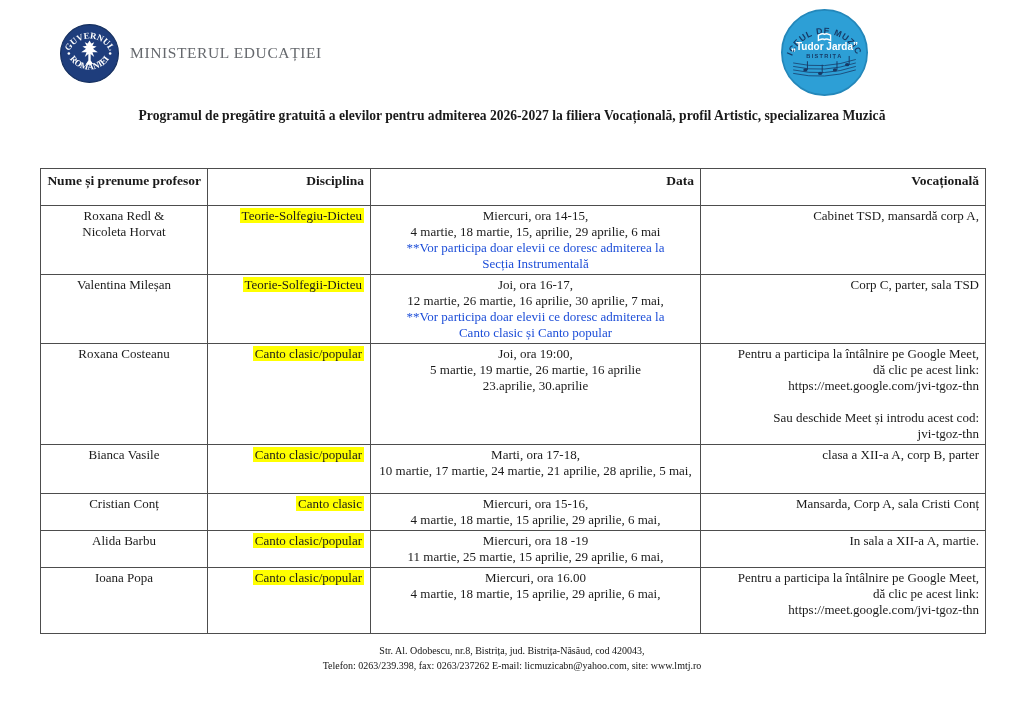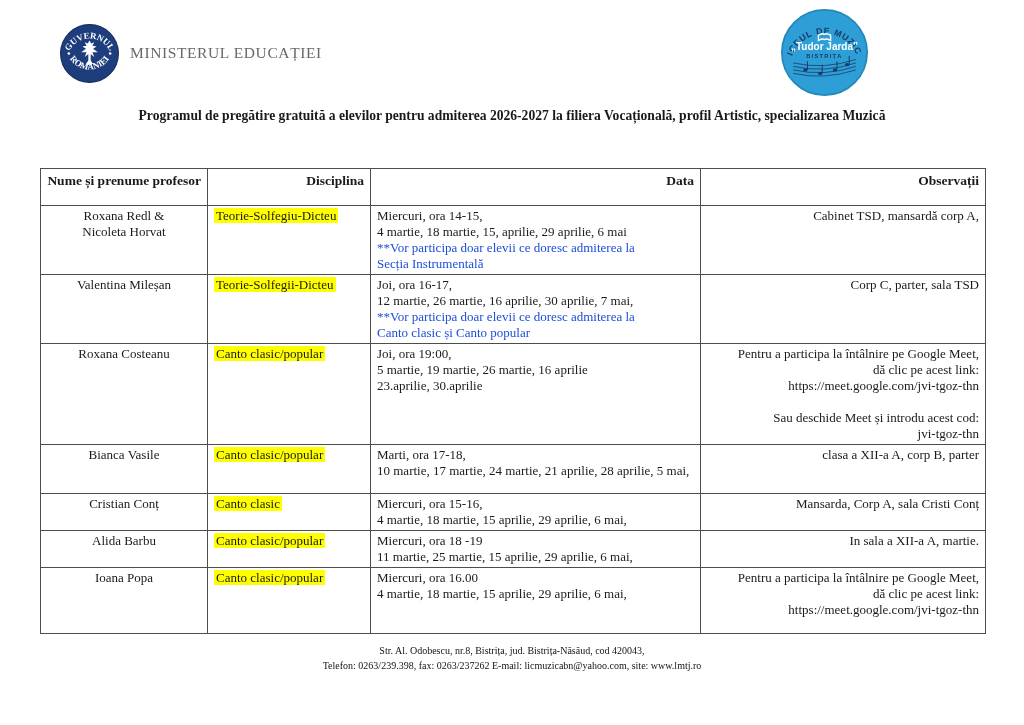--- a/index.html
+++ b/index.html
@@ -34,22 +34,22 @@
     padding:2px 6px 2px 6px;
     font-size:13px;line-height:16px;
     overflow:hidden;
   }
   table.sched th{font-weight:bold;text-align:right;font-size:13.5px;line-height:17px;padding-top:3px;}
   col.c1{width:167px;} col.c2{width:163px;} col.c3{width:330px;} col.c4{width:285px;}
   tr.hdr{height:37px;}
   tr.r1{height:65px;} tr.r2{height:66px;} tr.r3{height:98px;}
   tr.r4{height:49px;margin-left:24px;} tr.r5{height:33px;} tr.r6{height:34px;margin-left:24px;} tr.r7{height:66px;}
   td.namecell{text-align:center;}
-  td.disccell{text-align:left;}
-  td.datecell{}
+  td.disccell{text-align:right;}
+  td.datecell{text-align:center;}
   td.obscell{text-align:right;padding-left:9px;}
   .pre{white-space:pre-line;}
   .hl{background:#ffff00;padding:0 2px;}
   .note{color:#1d4ed8;white-space:pre-line;}
   
   .footer{
     position:absolute;left:0;top:644px;width:1024px;
     text-align:center;font-size:10px;line-height:14.5px;color:#121212;
   }
 </style>
@@ -125,21 +125,21 @@
         <col class="c1">
         <col class="c2">
         <col class="c3">
         <col class="c4">
       </colgroup>
     <tbody>
         <tr class="hdr">
       <th>Nume și prenume profesor</th>
       <th>Disciplina</th>
       <th>Data</th>
-      <th>Observații</th>
+      <th>Vocațională</th>
     </tr>
 
     <tr class="r1">
       <td class="namecell pre">Roxana Redl &amp;
 Nicoleta Horvat</td>
       <td class="disccell"><span class="hl">Teorie-Solfegiu-Dicteu</span></td>
       <td class="datecell">
         <div class="pre">Miercuri, ora 14-15,
 4 martie, 18 martie, 15, aprilie, 29 aprilie, 6 mai</div>
         <div class="note">**Vor participa doar elevii ce doresc admiterea la

